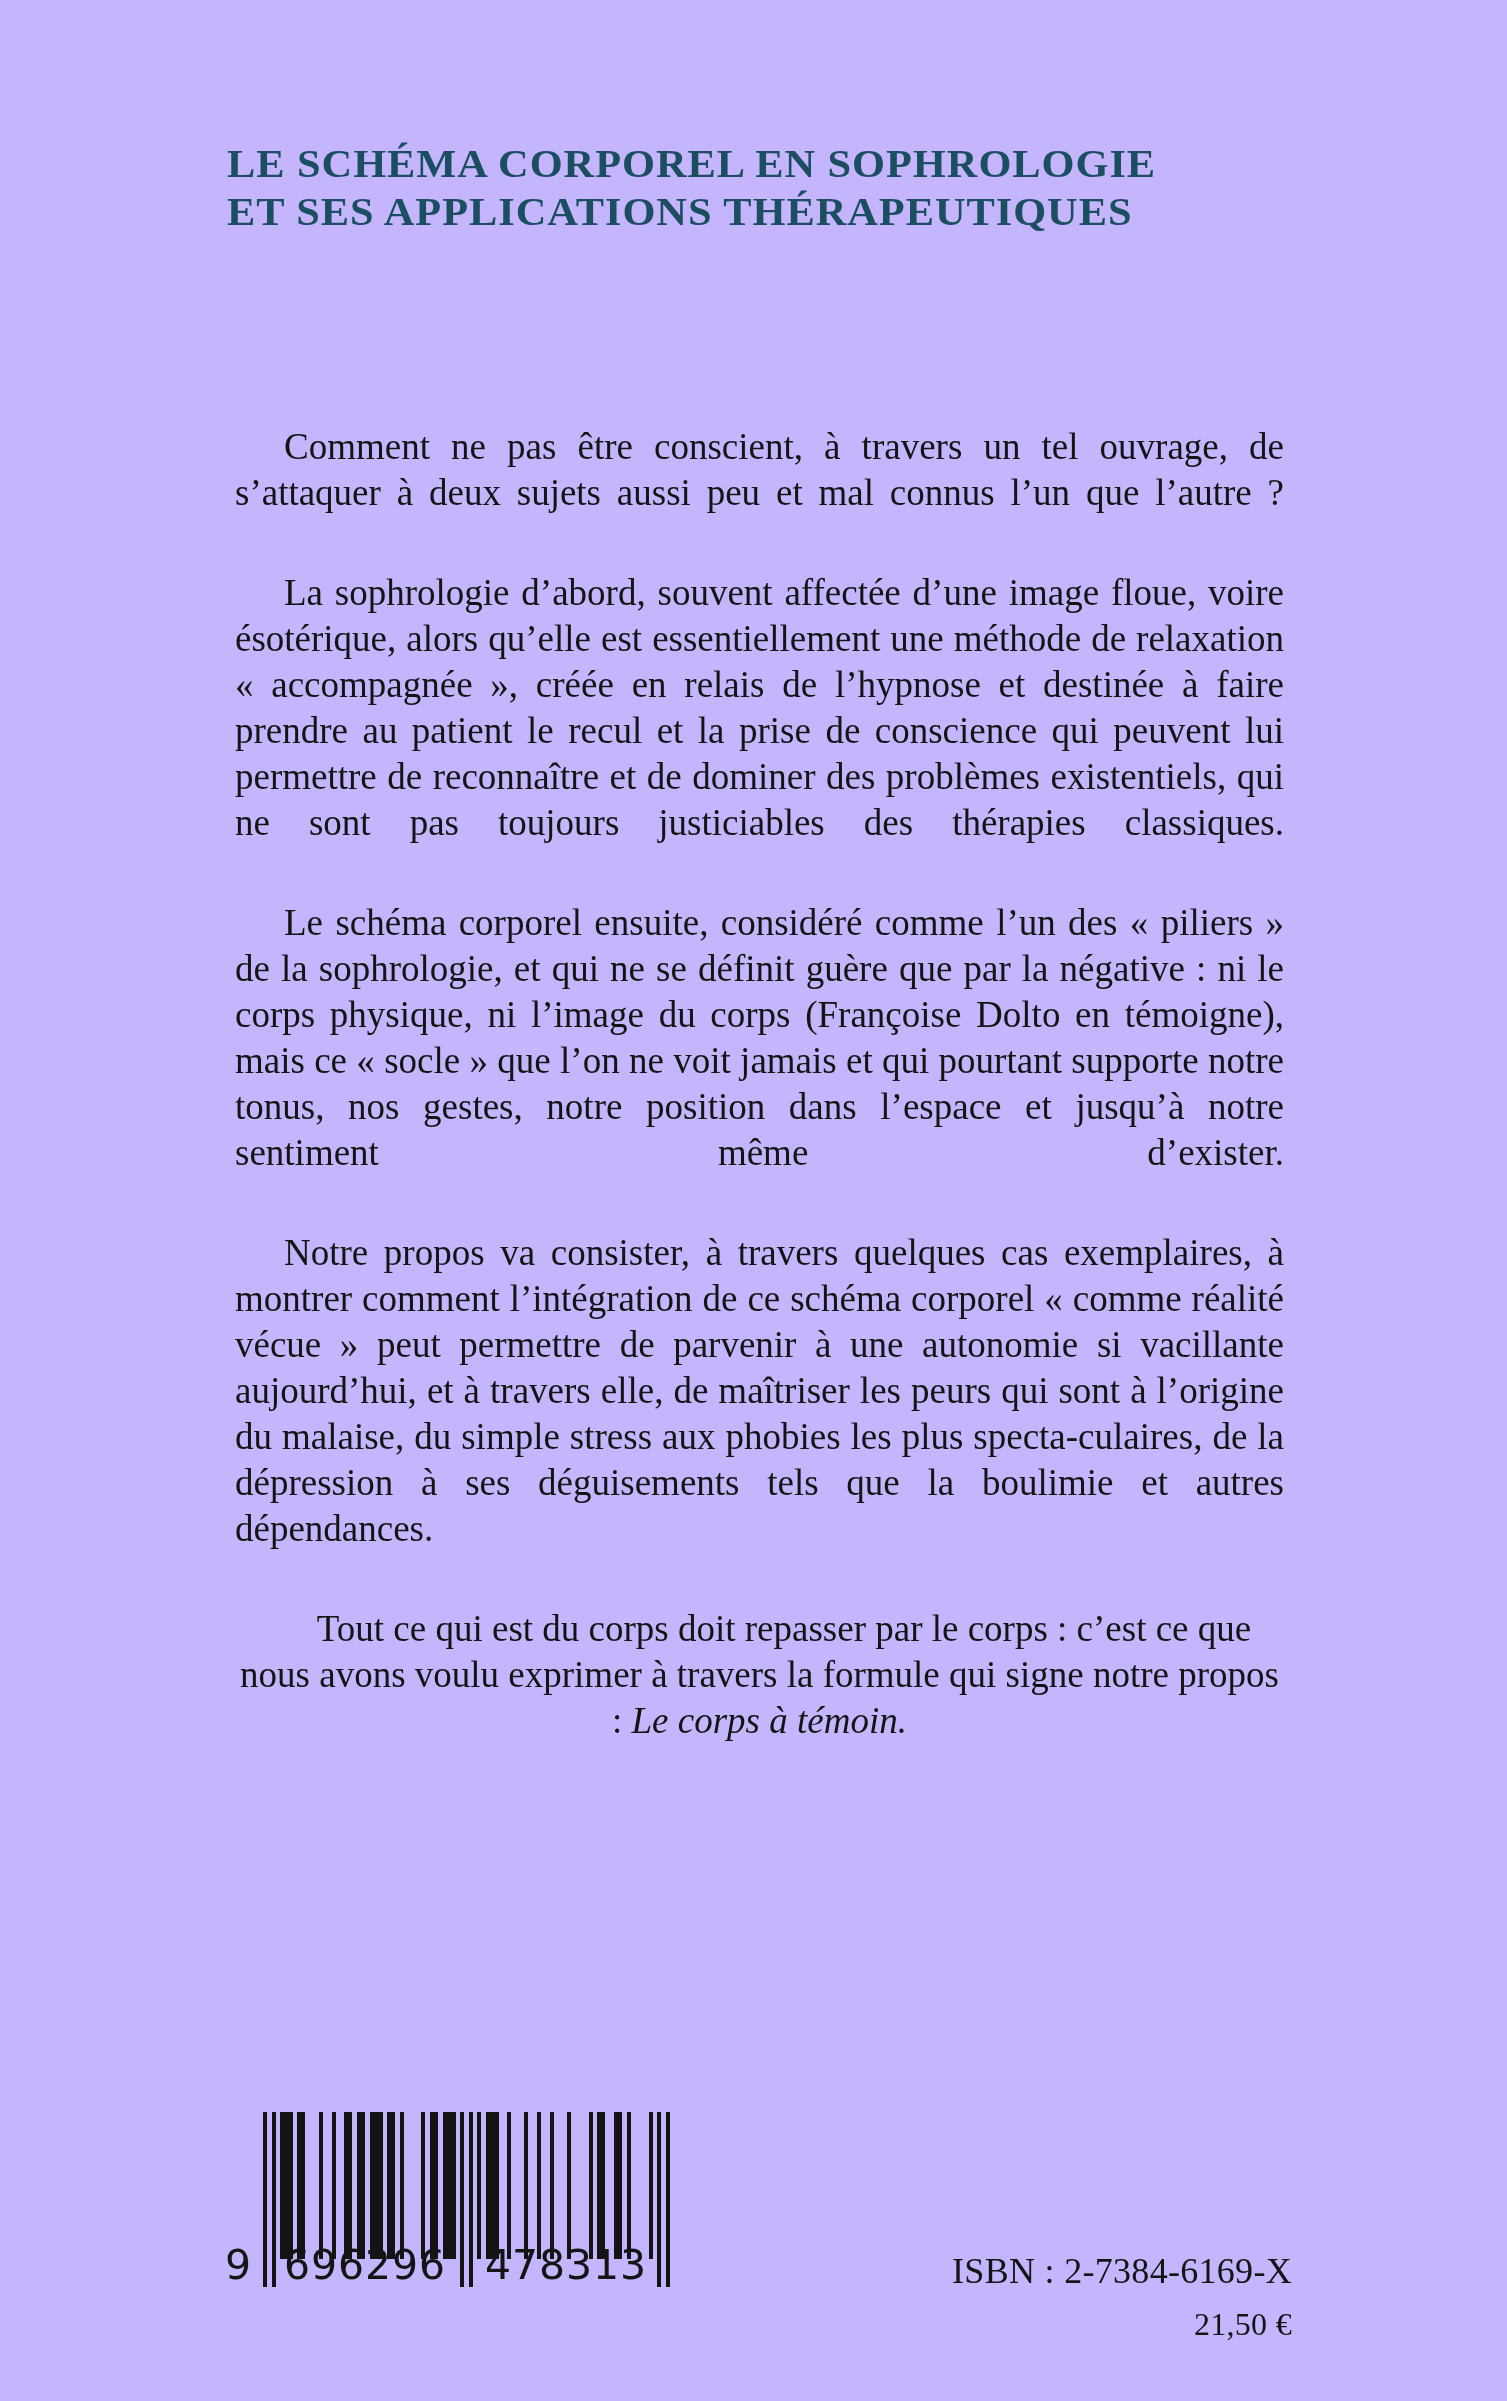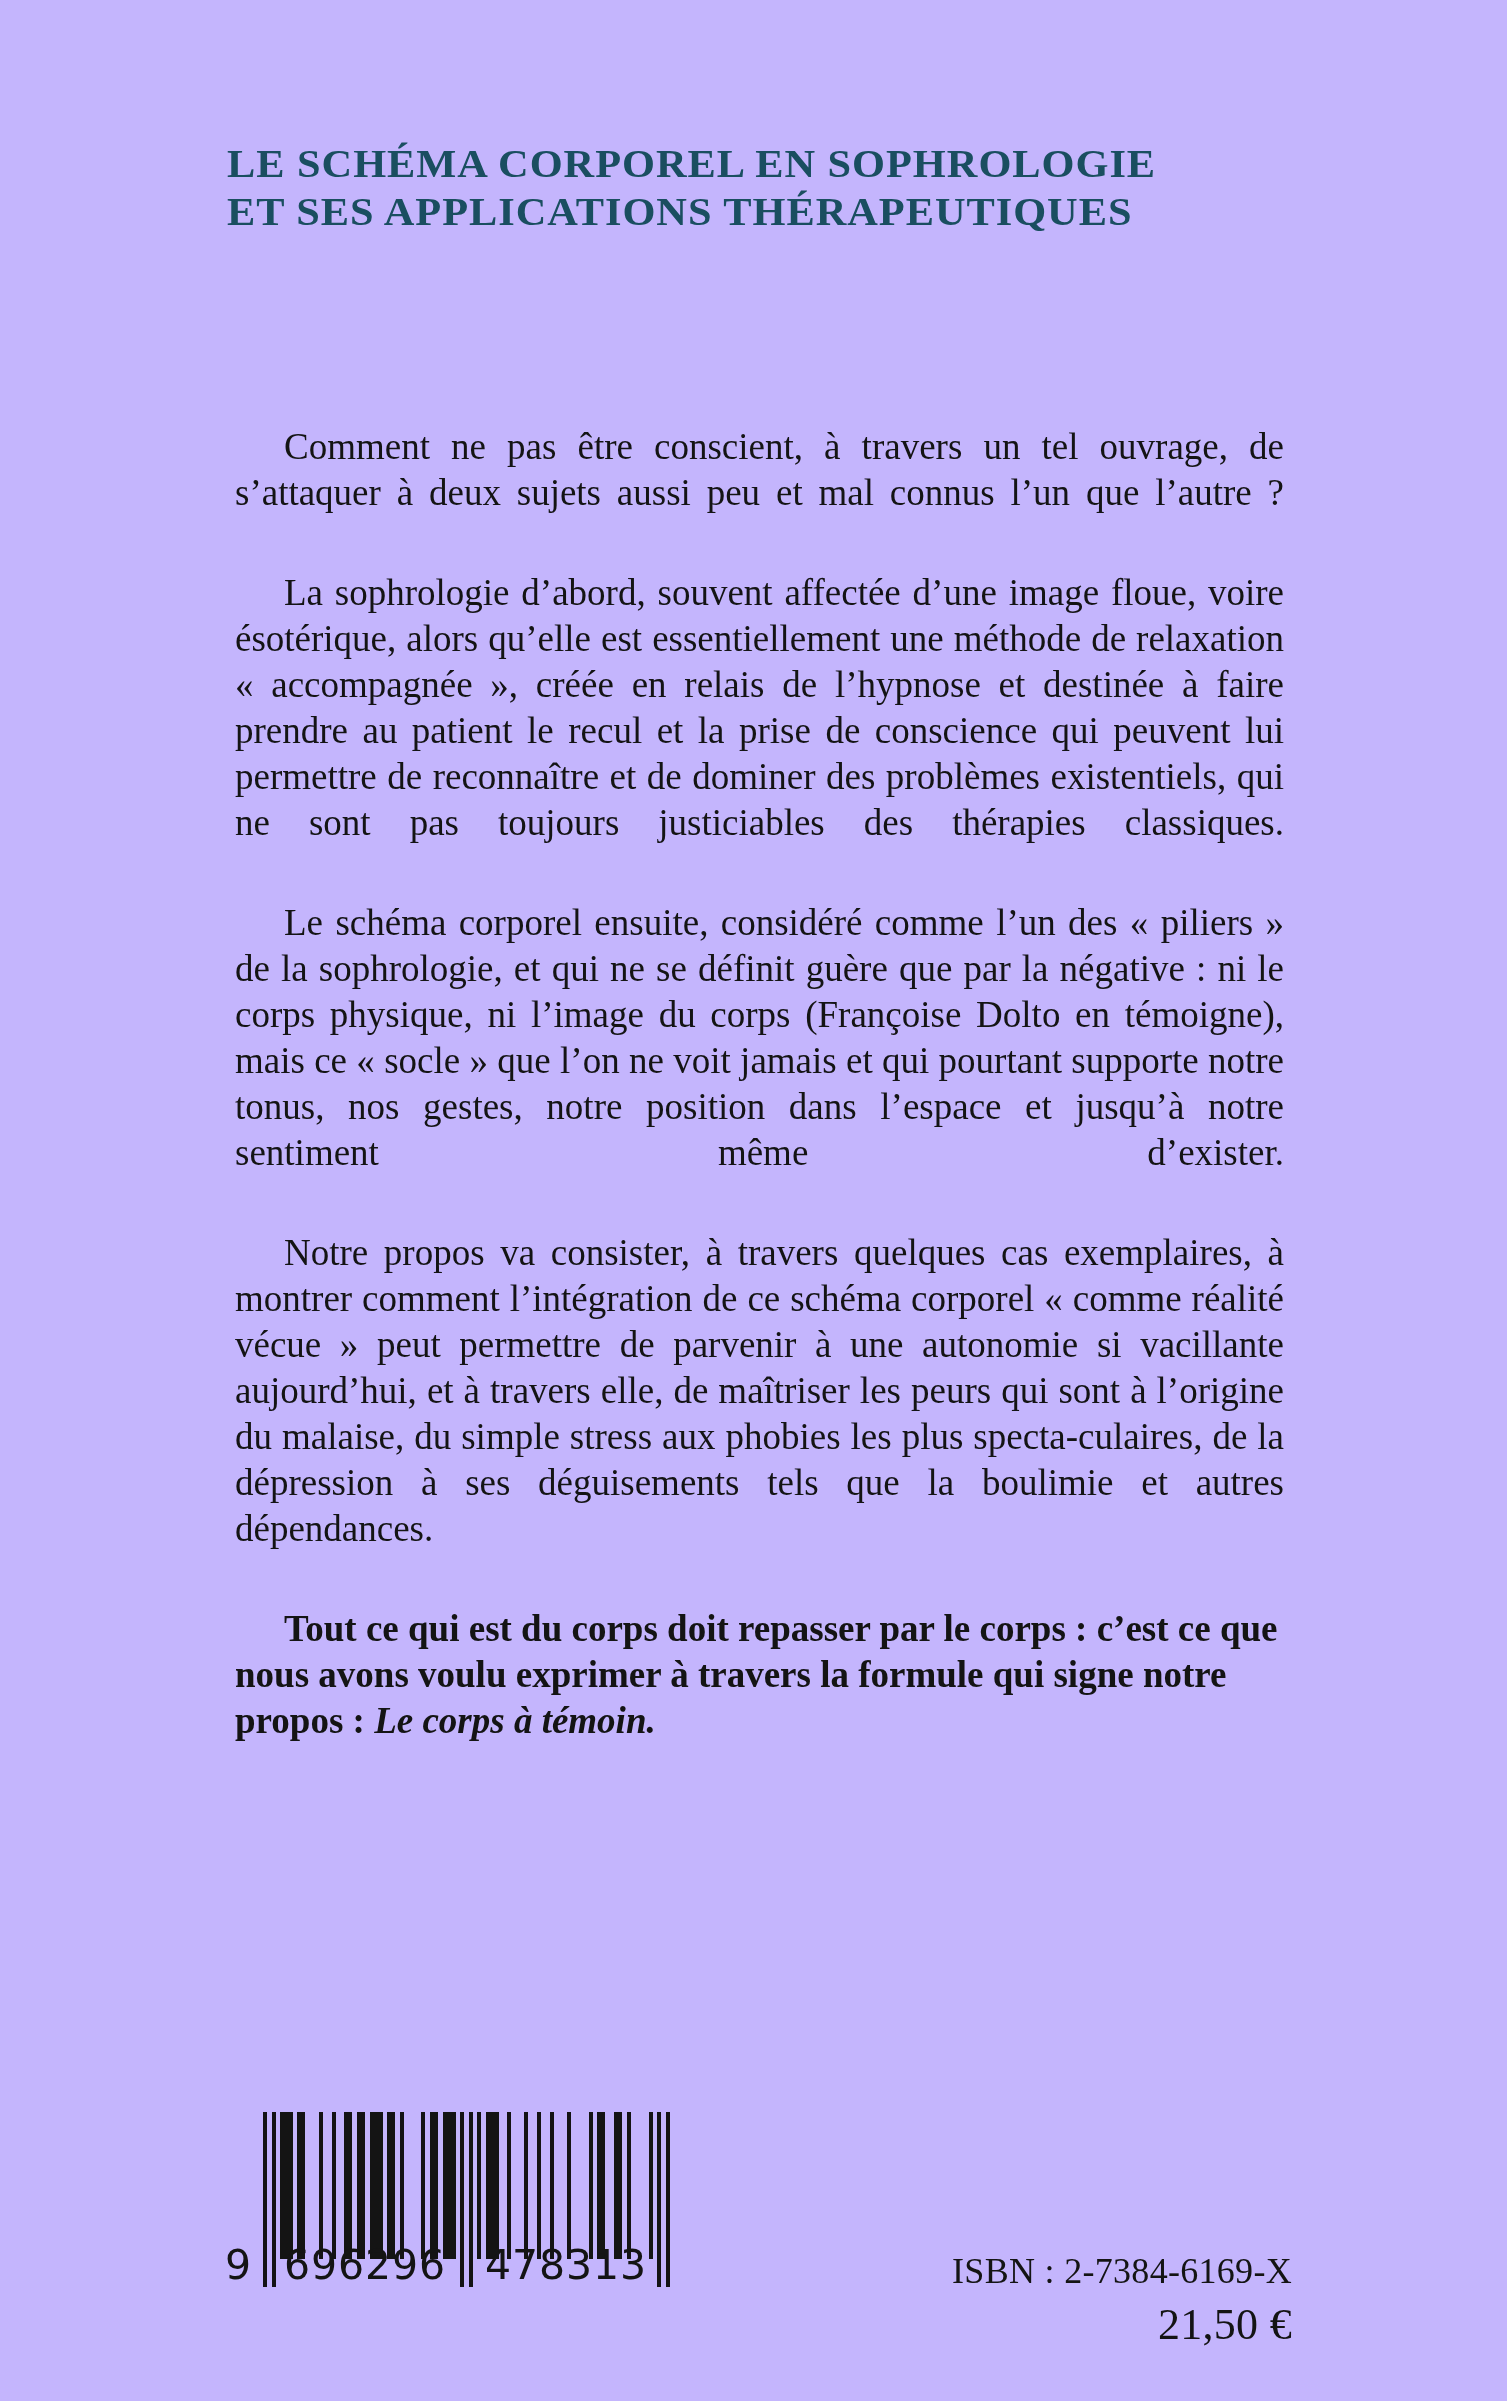--- a/index.html
+++ b/index.html
@@ -51,21 +51,21 @@
   .para {
     font-size: 37px;
     line-height: 46px;
     text-align: justify;
     text-justify: inter-word;
     text-indent: 49px;
     margin: 8px;
     color: #141414;
     hyphens: manual;
   }
-  .para:last-child { text-align: left; font-weight: bold; }
+  .para:last-child { text-align: center; }
   .para .ital { font-style: italic; }
 
   
   .para::after {
     content: "";
     display: inline-block;
     width: 100%;
   }
 
   
@@ -146,21 +146,21 @@
     text-align: right;
     width: 587px;
   }
   .isbn {
     font-size: 36px;
     line-height: 53px;
     color: #141414;
     letter-spacing: 0.3px;
   }
   .price {
-    font-size: 44px;
+    font-size: 32px;
     line-height: 53px;
     color: #141414;
     letter-spacing: 0.3px;
   }
 </style>
 </head>
 <body>
 
 <div class="page">
 

